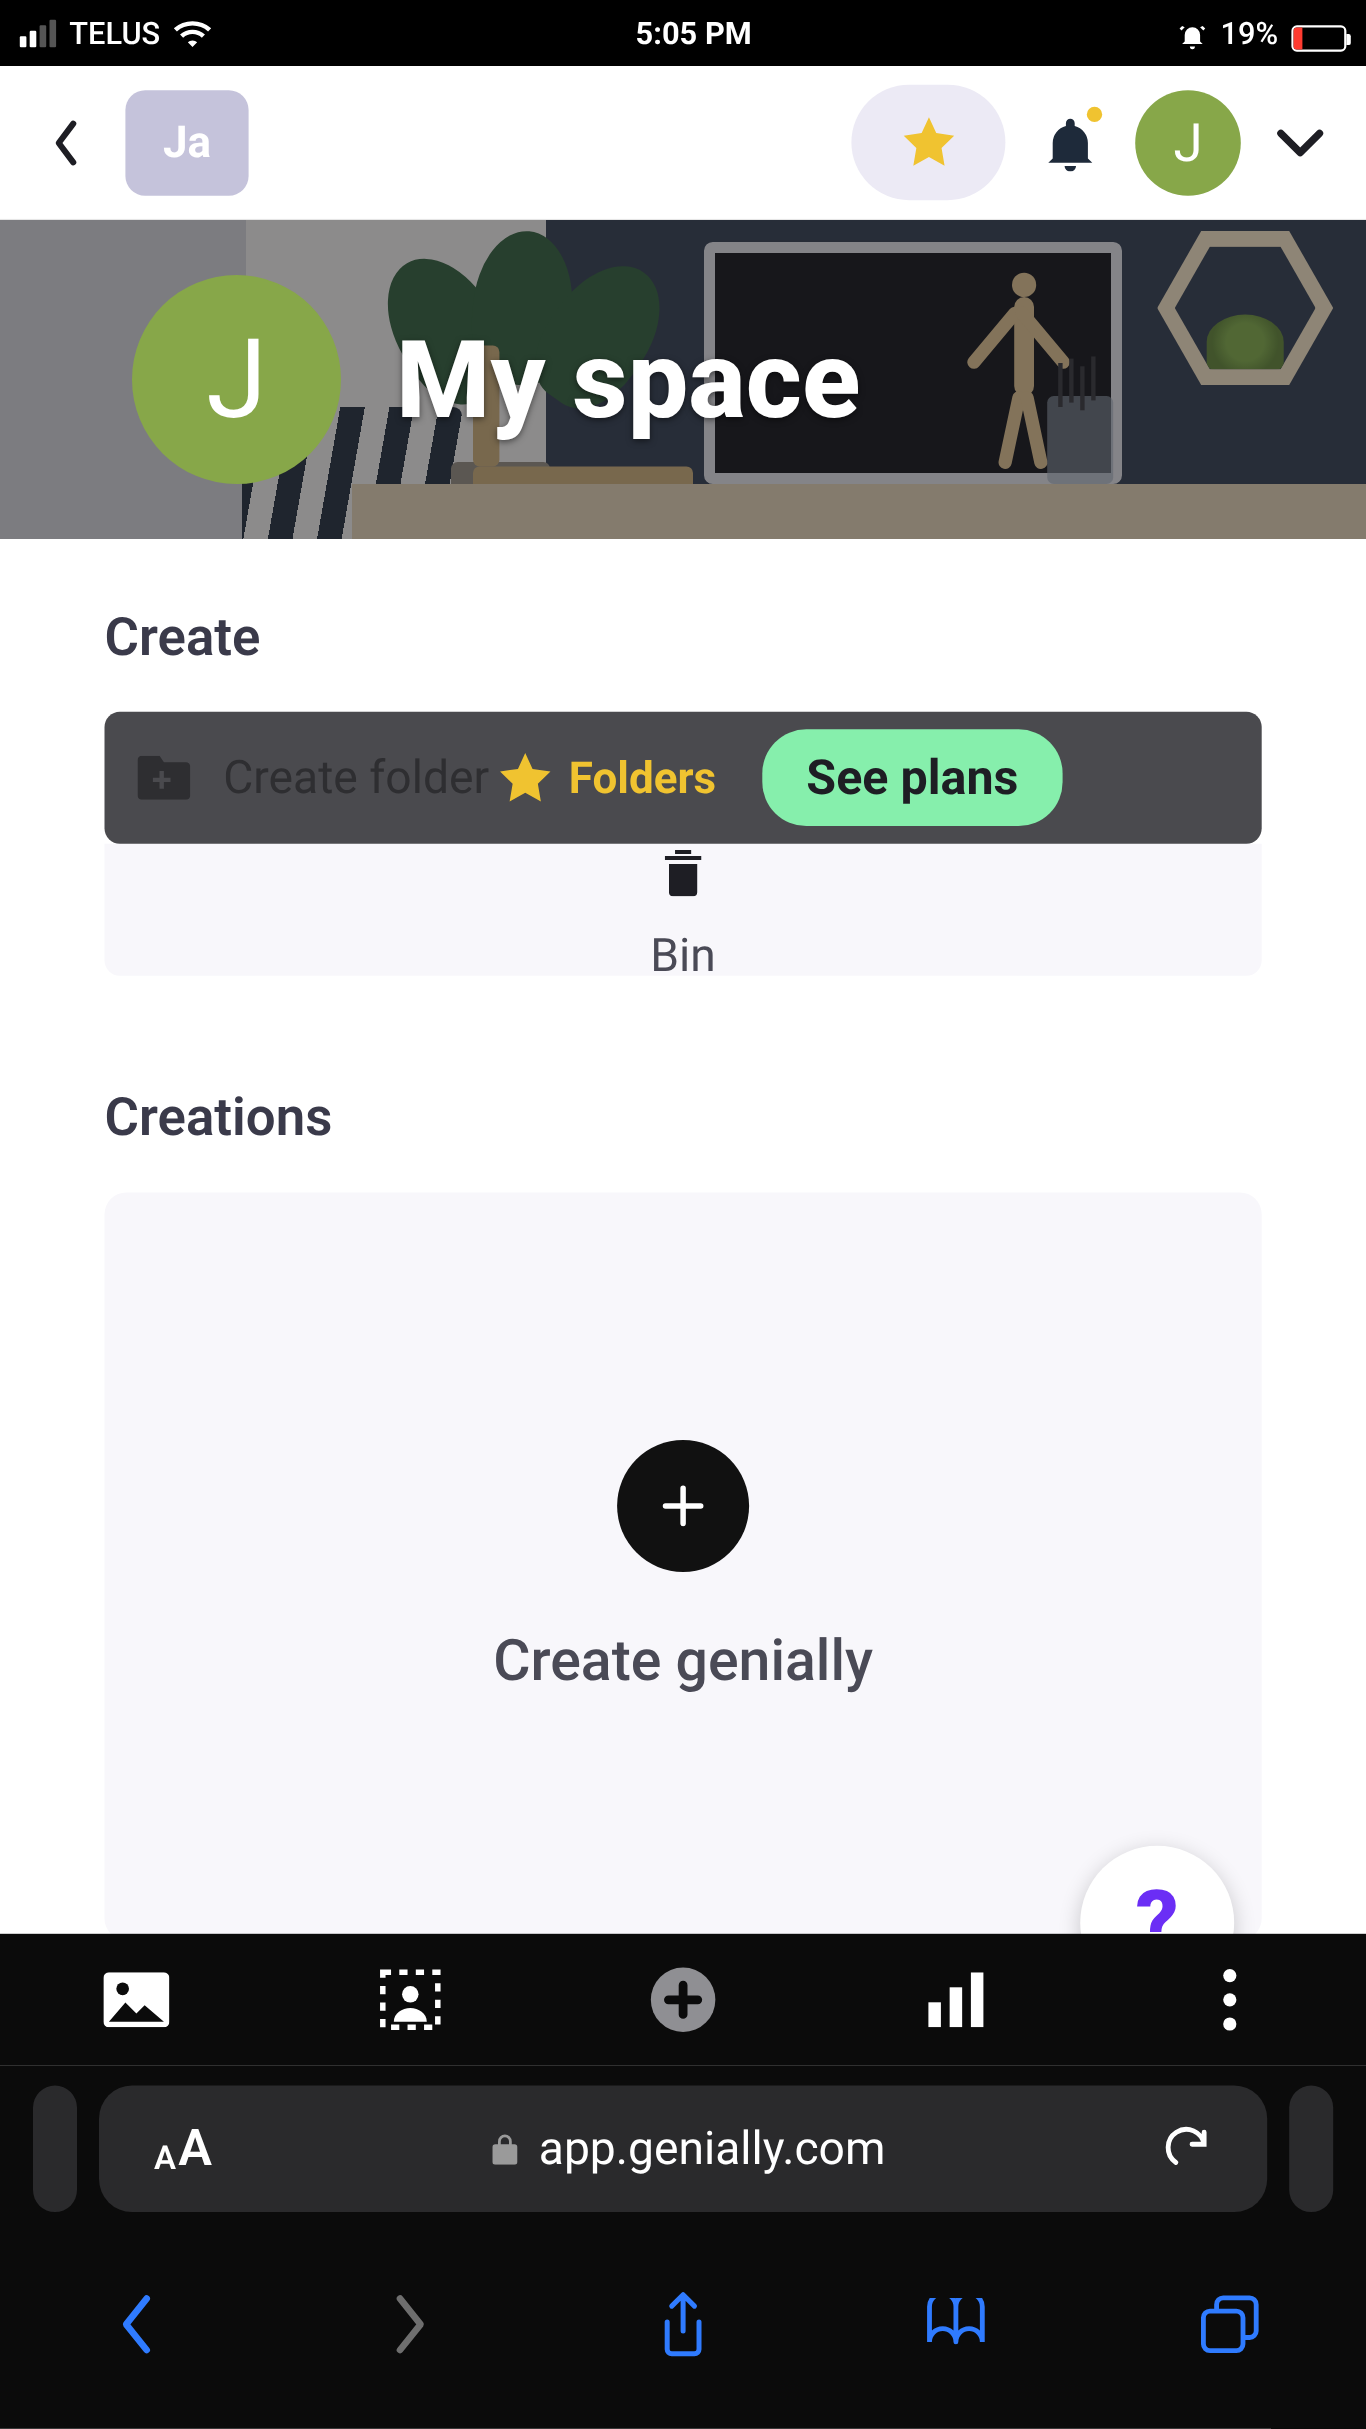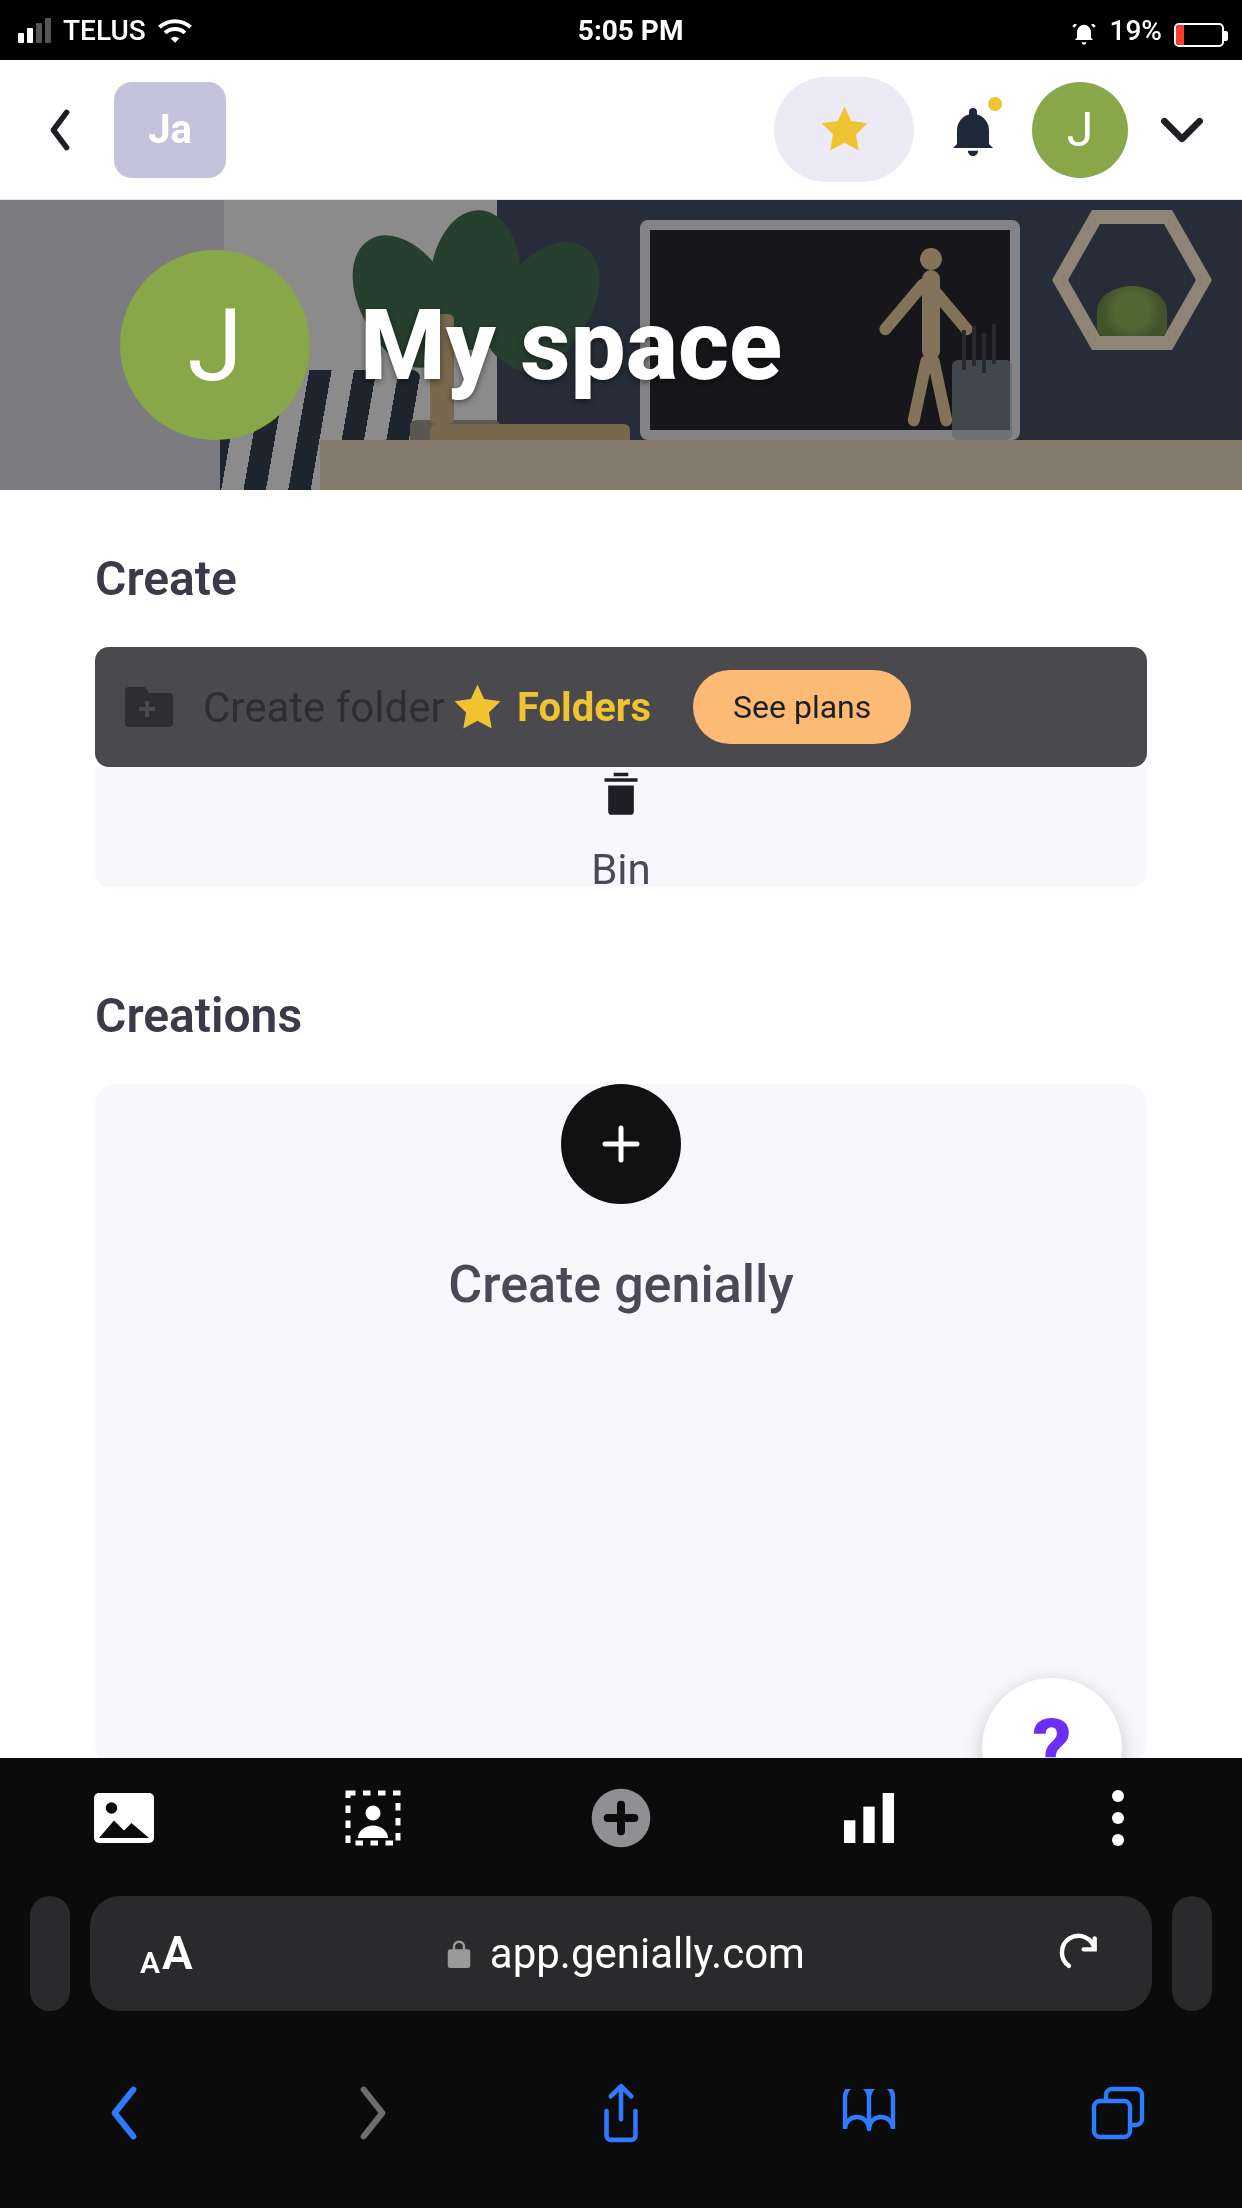--- a/index.html
+++ b/index.html
@@ -73,24 +73,24 @@
   .main { padding: 60px 95px 0; }
   .section-title { font-size: 48px; font-weight:600; color:#3a3a4a; margin-bottom: 40px; }
   .folder-row { height: 120px; display:flex; align-items:center; gap:30px; padding:0 30px; font-size:42px; color:#4a4a56; background:#f8f7fb;flex-direction:column; }
 
   .premium-banner{ position:relative; height:120px; border-radius:14px; background:#4a4a4e; display:flex; align-items:center; padding:0 30px; gap:30px; overflow:hidden; }
   .premium-banner .under-icon{color:#2e2e31; font-size:44px;}
   .premium-banner .under-text{color:#2e2e31; font-size:42px; }
   .premium-float{ position:absolute; left:0; right:0; top:0; bottom:0; display:flex; align-items:center; gap:12px; padding-left:355px;}
   .premium-float .pstar{font-size:55px; color:#f0c330; line-height:1;}
   .premium-float .plabel{font-size:40px; font-weight:700; color:#f0c330;}
-  .see-plans{ margin-left:30px; background:#fdba74; border-radius:40px; padding:18px 40px; font-size:32px; font-weight:400; color:#1e1e24;}
+  .see-plans{ margin-left:30px; background:#86efac; border-radius:40px; padding:18px 40px; font-size:44px; font-weight:700; color:#1e1e24;}
 
   .creations { margin-top: 100px; }
-  .create-card { margin-top:40px; background:#f8f7fb; border-radius:20px; height: 680px; display:flex; flex-direction:column; align-items:center; gap:50px;}
+  .create-card { margin-top:40px; background:#f8f7fb; border-radius:20px; height: 680px; display:flex; flex-direction:column; align-items:center; justify-content:center; gap:50px;}
   .plus-circle{ width:120px; height:120px; border-radius:50%; background:#111; color:#fff; display:flex; align-items:center; justify-content:center; font-size:60px;}
   .create-label{ font-size:52px; color:#4a4a56; font-weight:500; }
 
   
   .help-bubble{ position:absolute; right:120px; top:1678px; width:140px; height:140px; border-radius:50%; background:#fff; box-shadow:0 5px 20px rgba(0,0,0,.2); display:flex; align-items:center; justify-content:center; font-size:78px; color:#6b2ef5; font-weight:800;}
   .help-bubble::after{content:""; position:absolute; bottom:-16px; right:22px; width:0; height:0; border-left:18px solid transparent; border-right:18px solid transparent; border-top:24px solid #fff;}
 
   
   .dark-toolbar{ position:absolute; left:0; right:0; top:1758px; height:120px; background:#0b0b0b; display:flex; align-items:center; justify-content:space-around; color:#fff; }
   .dark-toolbar .tb-item{ width:80px; height:80px; display:flex; align-items:center; justify-content:center;}

